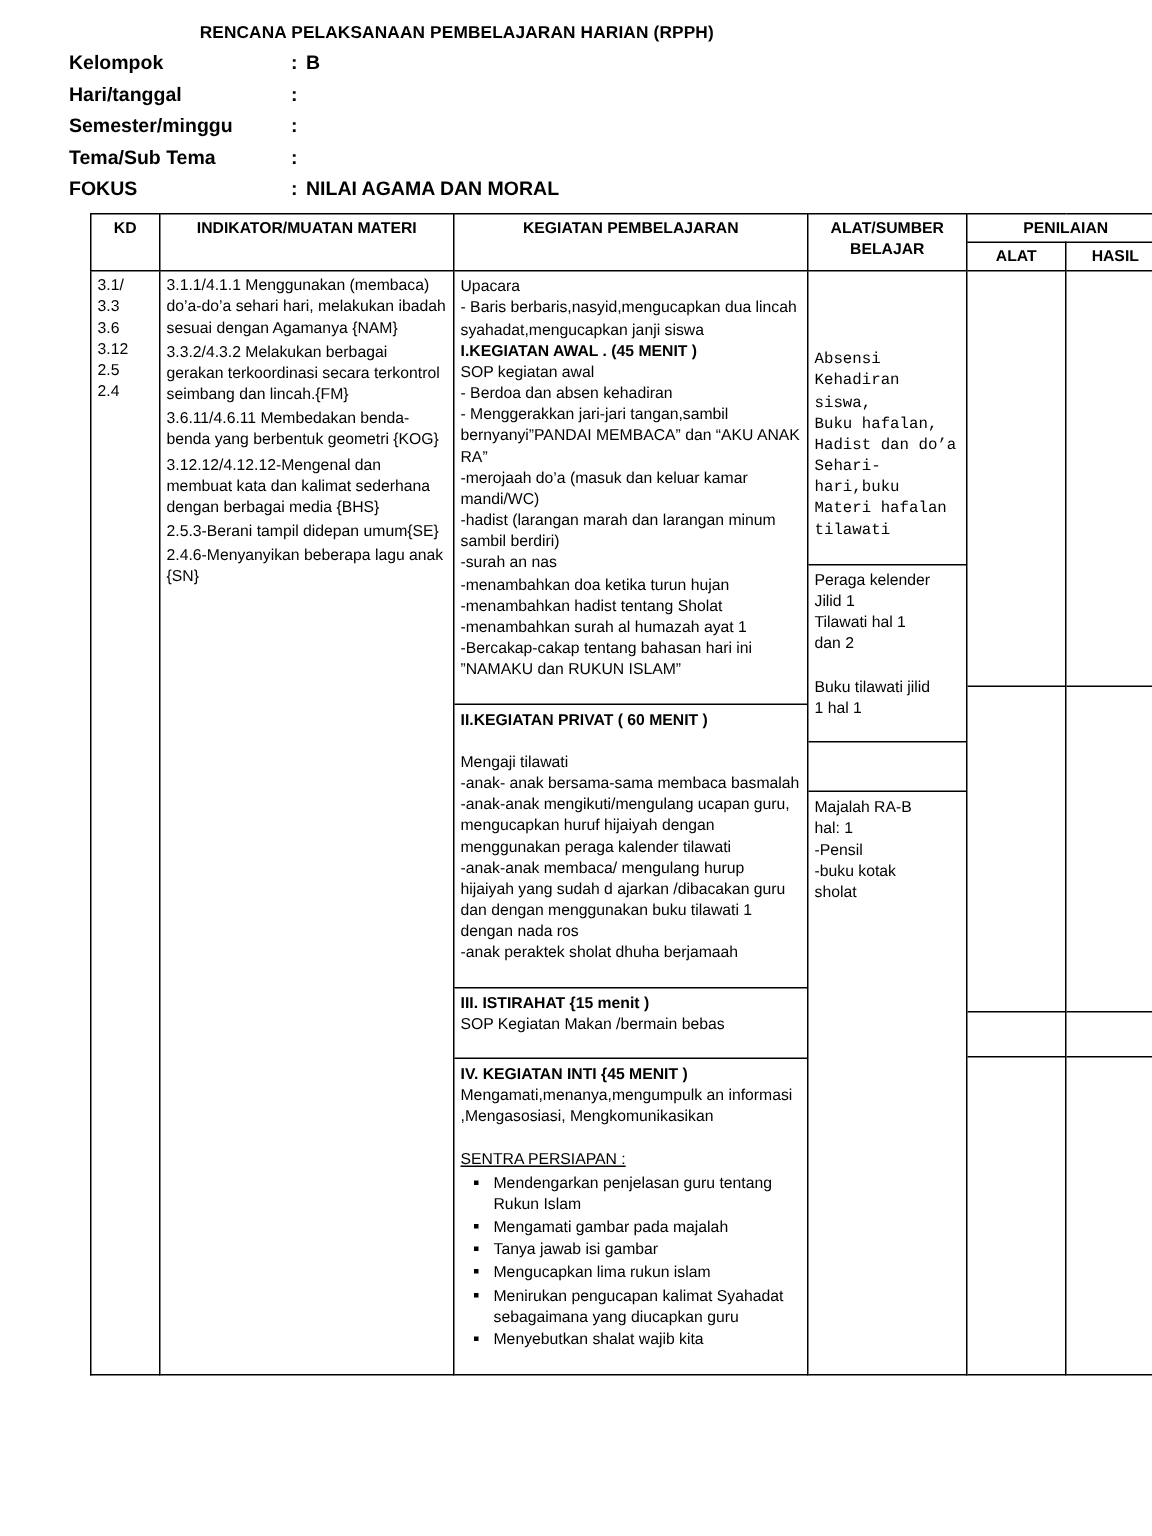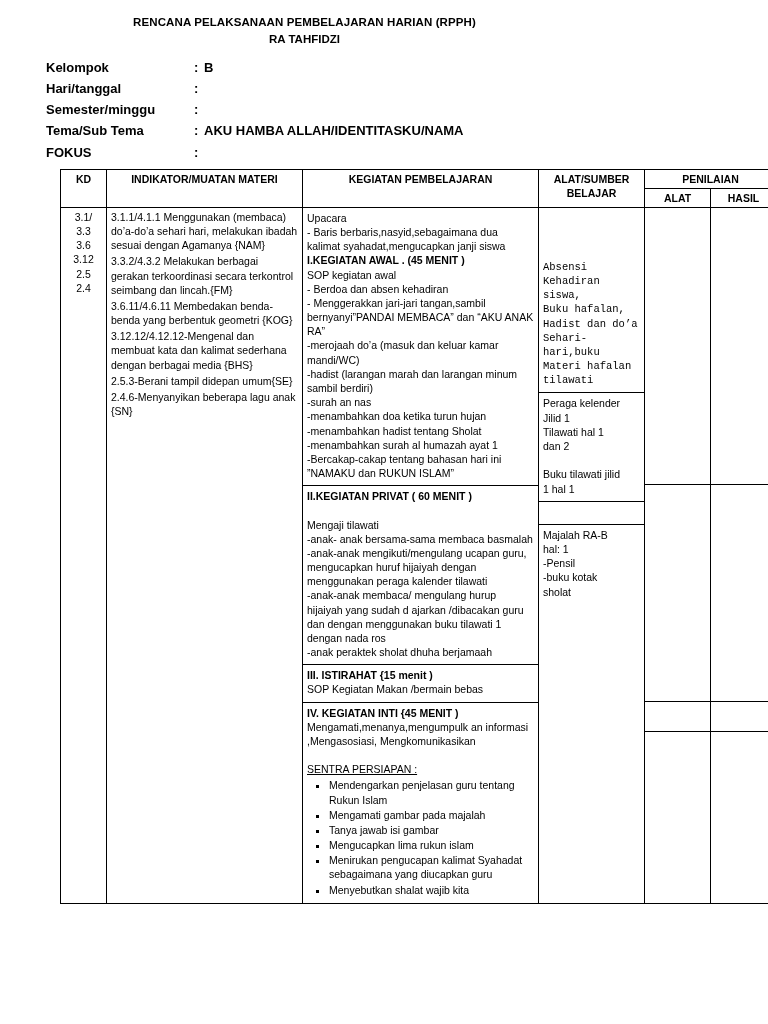--- a/index.html
+++ b/index.html
@@ -77,32 +77,32 @@
   .col-ind { width: 196px; }
   .col-keg { width: 236px; }
   .col-alat { width: 106px; }
   .col-pen1 { width: 66px; }
   .col-pen2 { width: 66px; }
 
   .kd-cell {
     font-size: 10.5px;
     line-height: 1.55;
     padding-top: 26px;
-    text-align: center;
+    text-align: left;
   }
   .ind-cell {
     font-size: 10.5px;
     line-height: 1.5;
     padding-top: 26px;
   }
   .ind-cell p { margin: 0 0 0 0; }
   .ind-cell p + p { margin-top: 2px; }
   .seg {
     border-bottom: 1px solid #000000;
-    padding: 3px 4px 5px 4px;
+    padding: 3px 4px 15px 4px;
   }
   .seg:last-child { border-bottom: none; }
   .seg p { margin: 0; }
   .bold { font-weight: bold; }
   .ul-list {
     margin: 2px 0 0 0;
     padding-left: 22px;
     list-style-type: square;
   }
   .ul-list li {
@@ -113,44 +113,43 @@
   .empty-cell { }
   .nowrapper { white-space: pre-wrap; }
   .sub-head-row th { padding: 2px; }
 </style>
 </head>
 <body>
 
 <div class="page">
 
   <div class="doc-title">RENCANA PELAKSANAAN PEMBELAJARAN HARIAN (RPPH)</div>
-  <div class="doc-subtitle">RA TAHFIDZI</div>
 
   <div class="meta">
     <div class="meta-row">
       <div class="meta-label">Kelompok</div>
       <div class="meta-sep">:</div>
       <div class="meta-value">B</div>
     </div>
     <div class="meta-row">
       <div class="meta-label">Hari/tanggal</div>
       <div class="meta-sep">:</div>
     </div>
     <div class="meta-row">
       <div class="meta-label">Semester/minggu</div>
       <div class="meta-sep">:</div>
     </div>
     <div class="meta-row">
       <div class="meta-label">Tema/Sub Tema</div>
       <div class="meta-sep">:</div>
-      <div class="meta-value">AKU HAMBA ALLAH/IDENTITASKU/NAMA</div>
     </div>
     <div class="meta-row">
       <div class="meta-label">FOKUS</div>
       <div class="meta-sep">:</div>
+      <div class="meta-value">NILAI AGAMA DAN MORAL</div>
     </div>
   </div>
 
   <table class="rpph">
     <colgroup>
       <col class="col-kd">
       <col class="col-ind">
       <col class="col-keg">
       <col class="col-alat">
       <col class="col-pen1">
@@ -183,21 +182,21 @@
           <p>3.3.2/4.3.2  Melakukan berbagai gerakan terkoordinasi secara terkontrol seimbang dan lincah.{FM}</p>
           <p>3.6.11/4.6.11 Membedakan benda-benda yang berbentuk geometri {KOG}</p>
           <p>3.12.12/4.12.12-Mengenal dan membuat kata dan kalimat sederhana dengan berbagai media {BHS}</p>
           <p>2.5.3-Berani tampil didepan umum{SE}</p>
           <p>2.4.6-Menyanyikan beberapa lagu anak {SN}</p>
         </td>
 
         <td style="padding:0;">
           <div class="seg">
             <p>Upacara</p>
-            <p>- Baris berbaris,nasyid,sebagaimana dua kalimat syahadat,mengucapkan janji siswa</p>
+            <p>- Baris berbaris,nasyid,mengucapkan dua lincah syahadat,mengucapkan janji siswa</p>
             <p class="bold">I.KEGIATAN AWAL . (45 MENIT )</p>
             <p>SOP  kegiatan awal</p>
             <p>- Berdoa dan absen kehadiran</p>
             <p>- Menggerakkan jari-jari tangan,sambil bernyanyi”PANDAI MEMBACA” dan “AKU ANAK RA”</p>
             <p>-merojaah do’a (masuk dan keluar kamar mandi/WC)</p>
             <p>-hadist (larangan marah dan larangan minum sambil berdiri)</p>
             <p>-surah an nas</p>
             <p>-menambahkan doa ketika turun hujan</p>
             <p>-menambahkan hadist tentang Sholat</p>
             <p>-menambahkan surah al humazah ayat 1</p>

